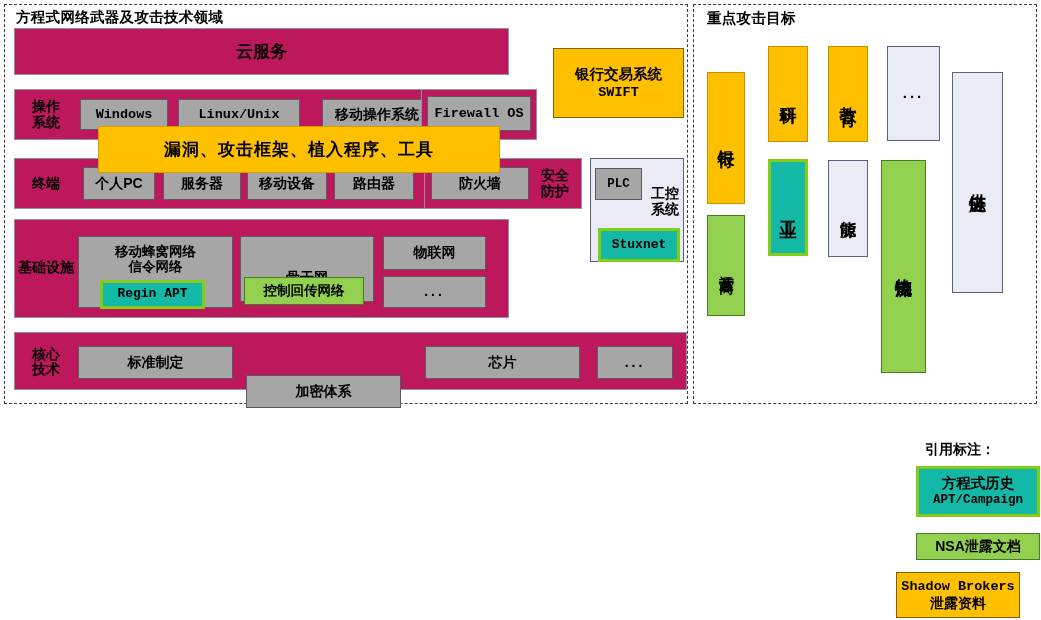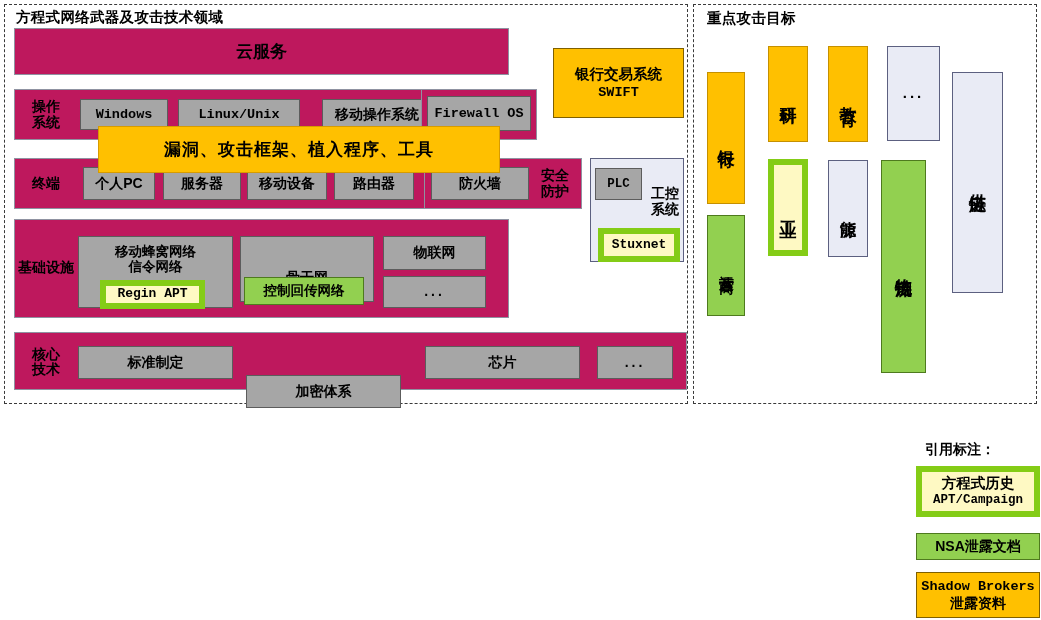--- a/index.html
+++ b/index.html
@@ -22,21 +22,21 @@
   
   .chip{background:#a6a6a6;border:1px solid #5c5c5c;font-weight:bold;font-size:14px;}
   .chip-mono{font-family:"Liberation Mono","DejaVu Sans Mono",monospace;font-size:13.5px;font-weight:bold;}
 
   
   .pale{background:#e9ebf5;border:1px solid #5c6080;}
 
   
   .amber{background:#ffc000;border:1px solid #7f6000;}
   .amber-soft{background:#ffc000;border:1px solid #c59000;}
-  .red{background:#fef9c3;border:6px solid #84cc16;}
+  .red{background:#14b8a6;border:3px solid #84cc16;}
   .green{background:#92d050;border:1px solid #4e7a1e;}
 
   .v-txt{writing-mode:vertical-rl;text-orientation:upright;letter-spacing:1px;}
   .b{font-weight:bold;}
   .mono{font-family:"Liberation Mono","DejaVu Sans Mono",monospace;}
 
   .overlay-band{
     background:#ffc000;border:1px solid #d79b00;
     font-weight:bold;font-size:17px;letter-spacing:1px;z-index:40;
   }
@@ -162,16 +162,16 @@
 
 <div class="abs legend-title" style="left:925px;top:441px;width:130px;height:20px;">引用标注：</div>
 
 <div class="abs red ctr legend-box" style="left:916px;top:466px;width:124px;height:51px;flex-direction:column;">
   <span style="font-size:14.5px;">方程式历史</span>
   <span class="mono" style="font-size:12.5px;margin-top:1px;">APT/Campaign</span>
 </div>
 
 <div class="abs green ctr legend-box" style="left:916px;top:533px;width:124px;height:27px;font-size:14px;">NSA泄露文档</div>
 
-<div class="abs amber ctr legend-box" style="left:916px;top:572px;width:124px;height:46px;flex-direction:column;">
+<div class="abs amber ctr legend-box" style="left:896px;top:572px;width:124px;height:46px;flex-direction:column;">
   <span class="mono" style="font-size:13.5px;">Shadow Brokers</span>
   <span style="font-size:14px;margin-top:1px;text-align:center;">泄露资料</span>
 </div>
 
 </body></html>

